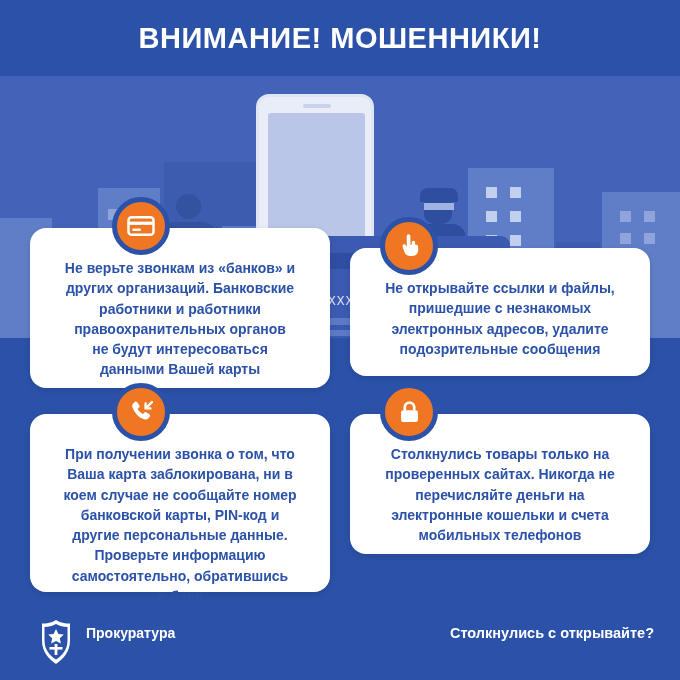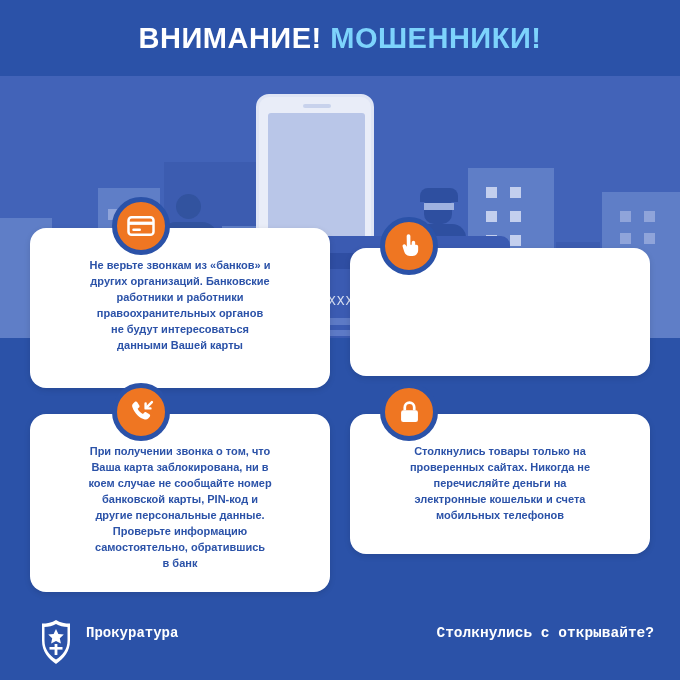--- a/index.html
+++ b/index.html
@@ -26,21 +26,21 @@
     justify-content: center;
     z-index: 8;
   }
   .header-title {
     font-size: 29px;
     font-weight: bold;
     letter-spacing: 0.5px;
     white-space: nowrap;
   }
   .header-title .w1 { color: #ffffff; text-align: right; }
-  .header-title .w2 { color: #7dd3fc; }
+  .header-title .w2 { color: #ffffff; }
 
   
   .illus {
     position: absolute;
     top: 76px; left: 0;
     width: 680px; height: 262px;
     background: #4263b8;
     overflow: hidden;
   }
   .bld {
@@ -206,21 +206,21 @@
   }
 
   .tipcard {
     position: absolute;
     background: #ffffff;
     border-radius: 16px;
     box-shadow: 0 2px 6px rgba(0,0,0,0.12);
     padding: 30px 20px 18px 20px;
     text-align: center;
     color: #2b52a8;
-    font-size: 11px;
+    font-size: 14px;
     font-weight: bold;
     line-height: 1.45;
   }
   .tipcard p { white-space: pre-line; }
 
   .tip-badge {
     position: absolute;
     top: -31px; left: 50%;
     transform: translateX(-50%);
     width: 58px; height: 58px;
@@ -240,21 +240,20 @@
   #card3 { left: 30px;  top: 186px; width: 300px; height: 178px; }
   #card4 { left: 350px; top: 186px; width: 300px; height: 140px; }
 
   
   .footer {
     position: absolute;
     left: 0; bottom: 0;
     width: 680px; height: 76px;
     background: #2b52a8;
     z-index: 6;
-    font-family: Liberation Mono, monospace;
   }
   .emblem {
     position: absolute;
     left: 34px; top: 14px;
     width: 44px; height: 48px;
   }
   .footer-org {
     position: absolute;
     left: 86px; top: 20px;
     color: #ffffff;
@@ -356,20 +355,24 @@
 не будут интересоваться
 данными Вашей карты</p>
       </div>
 
       <div class="tipcard" id="card2">
         <div class="tip-badge shift-r">
           <svg width="28" height="28" viewBox="0 0 24 24" aria-hidden="true">
             <path d="M10 3.5a1.6 1.6 0 0 1 3.2 0V11h1.1V9a1.5 1.5 0 0 1 3 0v2h1.05a1.5 1.5 0 0 1 1.5 1.5v3.2c0 2.6-2 4.8-4.7 4.8h-2.3c-2.4 0-4.3-1.6-4.9-3.6l-1.4-4.3a1.5 1.5 0 0 1 2.6-1.4l1 1.5z" fill="#ffffff"></path>
           </svg>
         </div>
+        <p>Не открывайте ссылки и файлы,
+пришедшие с незнакомых
+электронных адресов, удалите
+подозрительные сообщения</p>
       </div>
 
       <div class="tipcard" id="card3">
         <div class="tip-badge shift-l">
           <svg width="29" height="29" viewBox="0 0 24 24" aria-hidden="true">
             <path d="M6.6 3.2c.6-.5 1.5-.4 1.9.3l1.7 2.7c.35.56.23 1.3-.28 1.72l-1.1.9c.9 1.9 2.5 3.5 4.4 4.4l.9-1.1c.42-.5 1.16-.63 1.72-.28l2.7 1.7c.7.44.8 1.33.3 1.93l-1.3 1.5c-.7.8-1.86 1.1-2.85.72C10.4 16.9 6.4 12.9 4.4 7.45c-.37-.98-.08-2.1.7-2.8z" fill="#ffffff"></path>
             <path d="M20.6 3.4L15.9 8.1" stroke="#ffffff" stroke-width="2" stroke-linecap="round"></path>
             <path d="M15.4 4.6v4h4" fill="none" stroke="#ffffff" stroke-width="2" stroke-linecap="round" stroke-linejoin="round"></path>
           </svg>
         </div>

